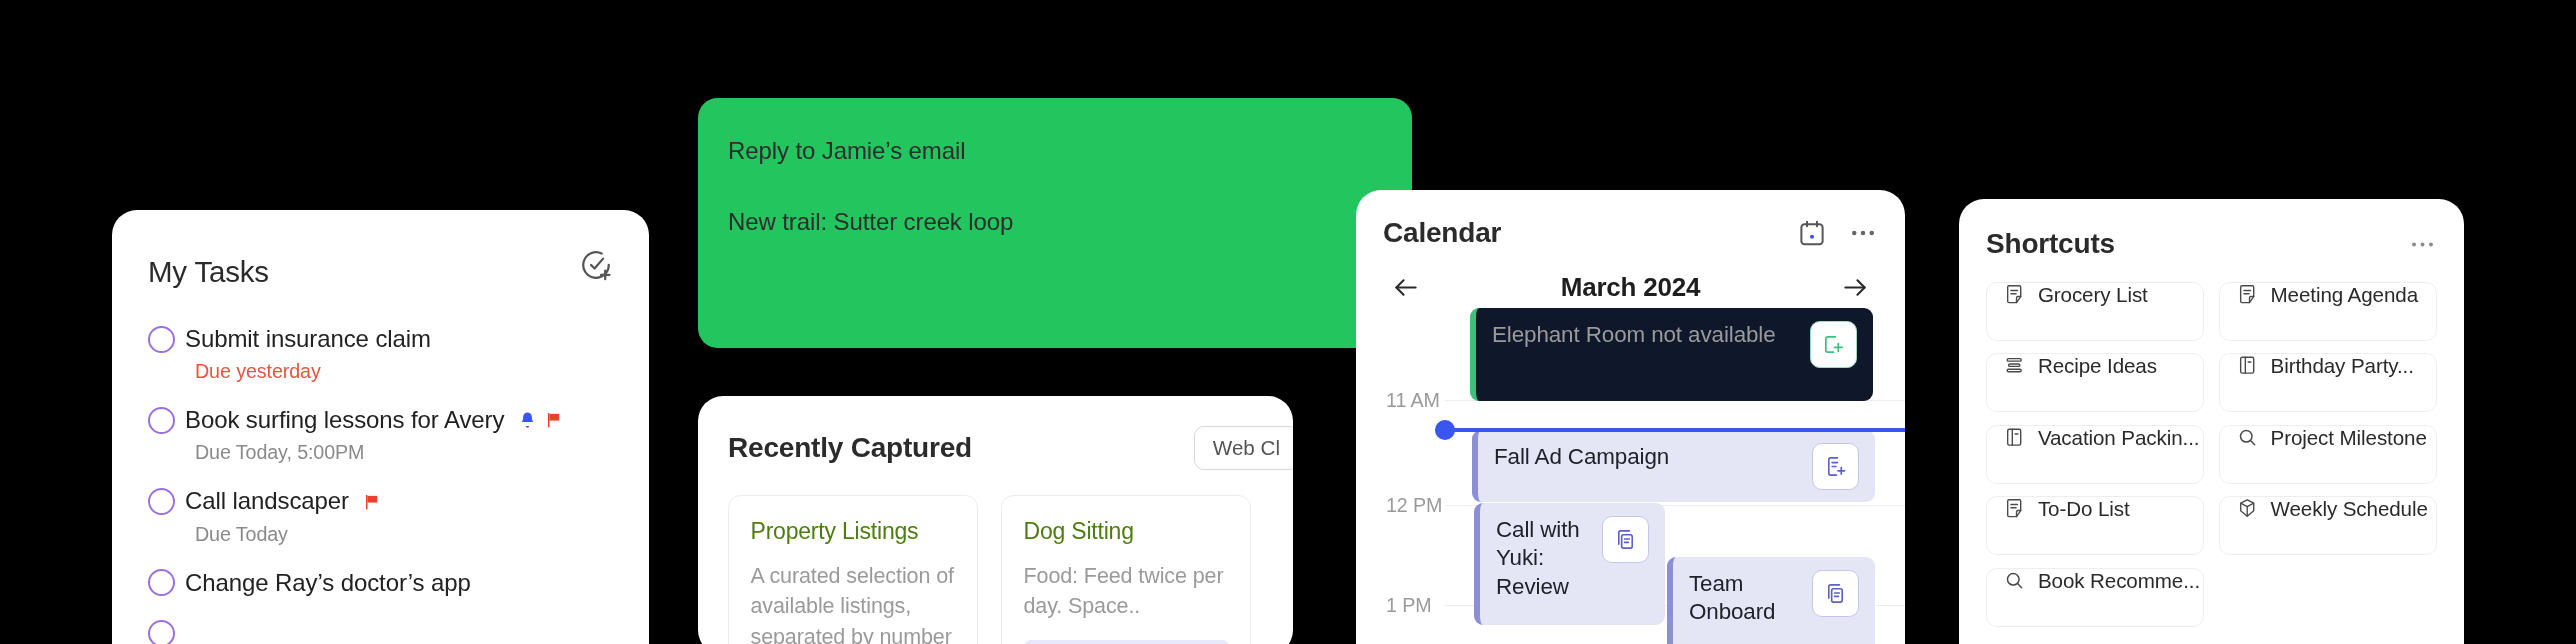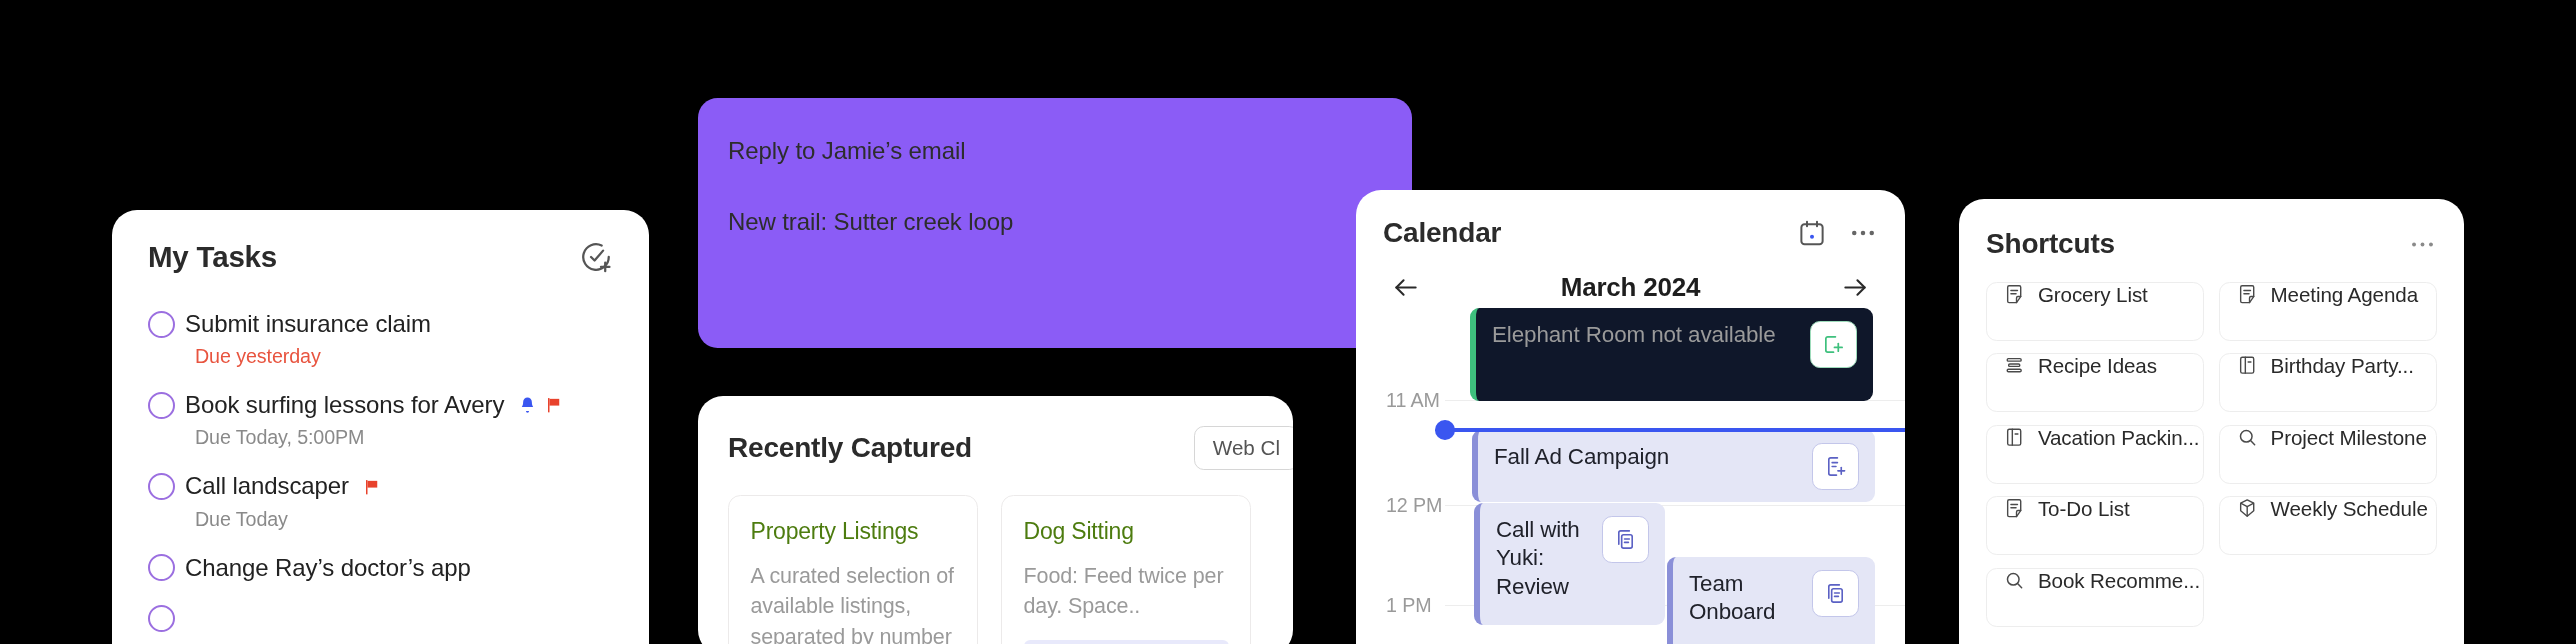--- a/index.html
+++ b/index.html
@@ -37,23 +37,24 @@
     padding: 30px 36px 0 36px;
   }
   .tasks-head {
     display: flex;
     align-items: center;
     justify-content: space-between;
     margin-bottom: 36px;
   }
   .tasks-title {
     font-size: 29.5px;
-    font-weight: 700;
+    font-weight: 400;
     color: #2b2b2b;
     letter-spacing: -0.2px;
+    margin-top: 15px;
   }
   .task-row { margin-bottom: 23px; }
   .task-line {
     display: flex;
     align-items: center;
     gap: 10px;
   }
   .task-check {
     width: 27px;
     height: 27px;
@@ -77,21 +78,21 @@
     letter-spacing: -0.1px;
   }
   .task-due.overdue { color: #e8543f; }
 
   
   #card-note {
     left: 698px;
     top: 98px;
     width: 714px;
     height: 250px;
-    background: #8b5cf6;
+    background: #22c55e;
     border-radius: 19.7px;
     padding: 39px 30px;
   }
   .note-line {
     font-size: 24px;
     color: #2d2d2d;
     margin-bottom: 43px;
     letter-spacing: -0.1px;
   }
 

